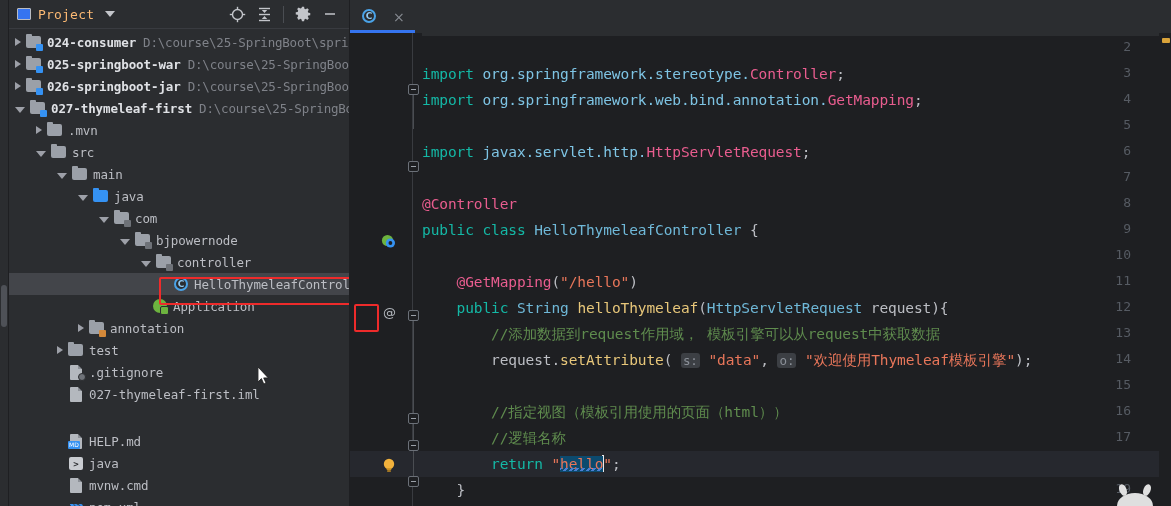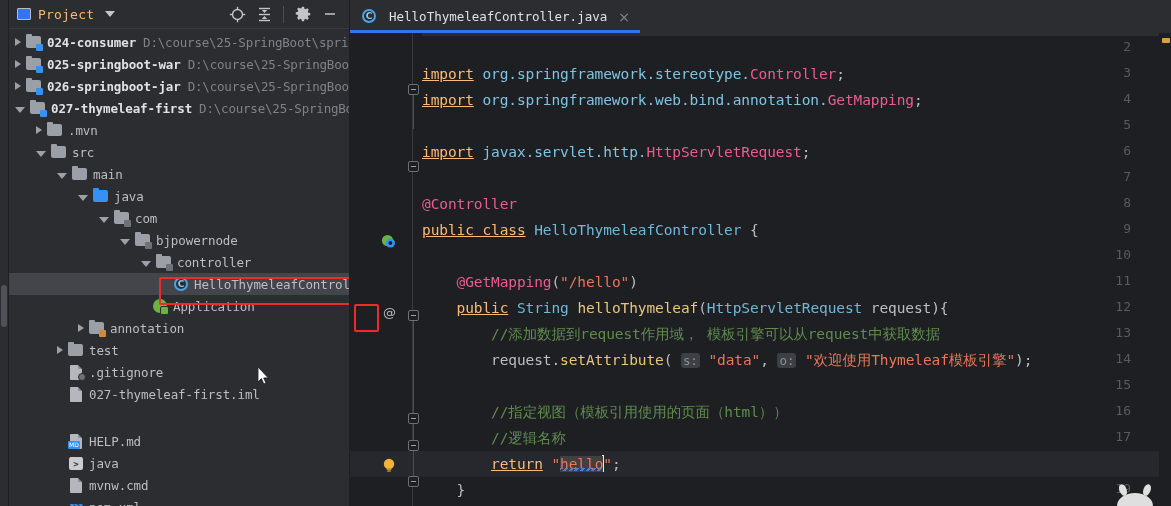--- a/index.html
+++ b/index.html
@@ -191,35 +191,35 @@
   .ln.cur { color: #a9b0b8; }
   .code-lines {
     position: absolute; left: 72px; top: 0; right: 0; height: 100%;
     font-size: 14.5px; font-family: "DejaVu Sans Mono", monospace;
     white-space: pre; letter-spacing: -.1px;
   }
   .cl { position: absolute; left: 0; height: 26px; line-height: 26px; }
   .cur-line-bg {
     position: absolute; left: 0; right: 0; height: 26px; background: #26282e;
   }
-  .kw { color: #fdba74; text-decoration: underline; }
+  .kw { color: #14b8a6; }
   .pk { color: #7ec4e4; }
   .cn { color: #e95d8f; }
   .cy { color: #6fb8d8; }
   .st { color: #e8765a; }
   .cm { color: #5f8c4e; margin-top: 19px; }
   .mt { color: #e8c77a; }
   .pl { color: #bcbec4; }
   .an { color: #e95d8f; }
   .hint {
     background: #3c3f44; color: #8b9098; border-radius: 3px;
     padding: 0 2px; font-size: 12.5px;
   }
   .sel-str {
-    background: #404040; color: #e8765a; position: relative;
+    background: #0c4a6e; color: #e8765a; position: relative;
   }
   .sel-str::after {
     content: ''; position: absolute; left: 0; right: 0; bottom: 1px; height: 3px;
     background: repeating-linear-gradient(135deg, #4a7fd4 0 2px, transparent 2px 4px);
   }
   .caret {
     display: inline-block; width: 2px; height: 17px; background: #e8eaed;
     vertical-align: -3px; margin: 0 -1px;
   }
   .fold-mark {
@@ -476,21 +476,20 @@
       <polygon points="0,0 0,15 3.4,11.6 5.8,17 8,16 5.7,10.9 10.3,10.9" fill="#fff" stroke="#1a1a1a" stroke-width="0.8"></polygon>
     </svg>
   </div>
 
   <div class="editor">
     <div class="tabbar">
       <div class="tab active">
         <span class="ico" style="width:15px;height:15px;">
           <span class="c-class ring" style="top:0;left:0;">C</span>
         </span>
-        <span>HelloThymeleafController.java</span>
         <span class="tab-close">×</span>
       </div>
     </div>
 
     <div class="code-area">
       <div class="top-strip"></div>
       <div class="gutter"></div>
       <div class="fold-strip"></div>
       <div id="gutter-nums">
           <div class="ln" style="top: 6px;">2</div>

